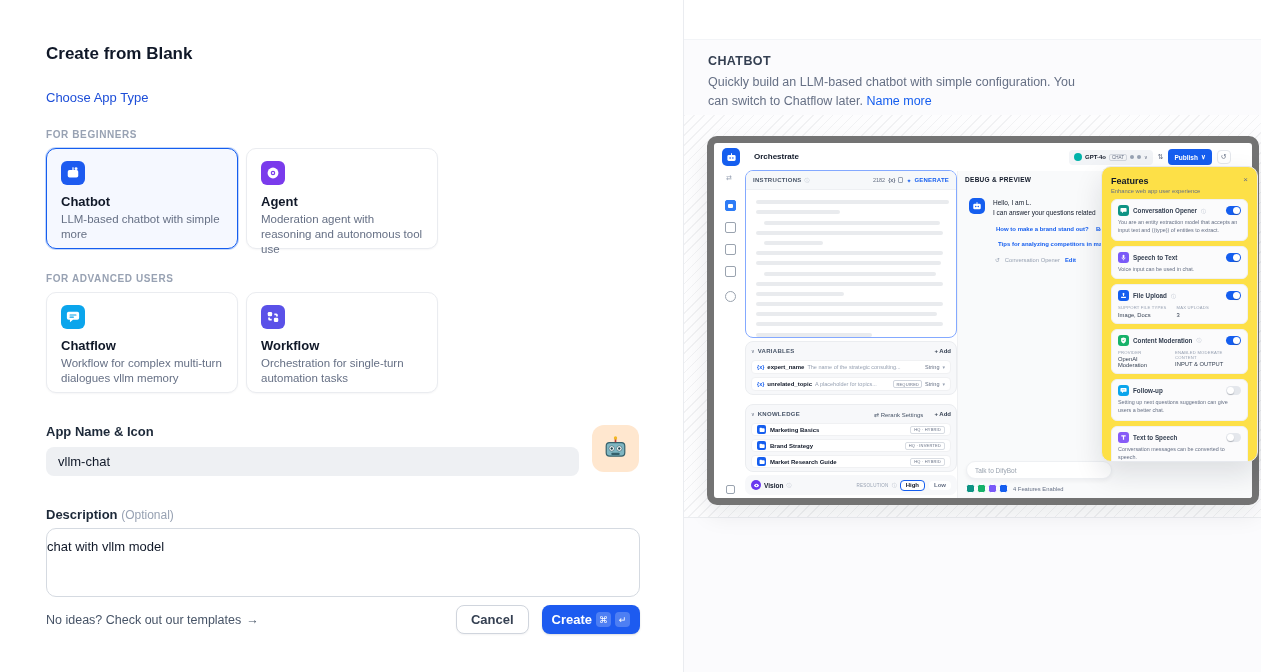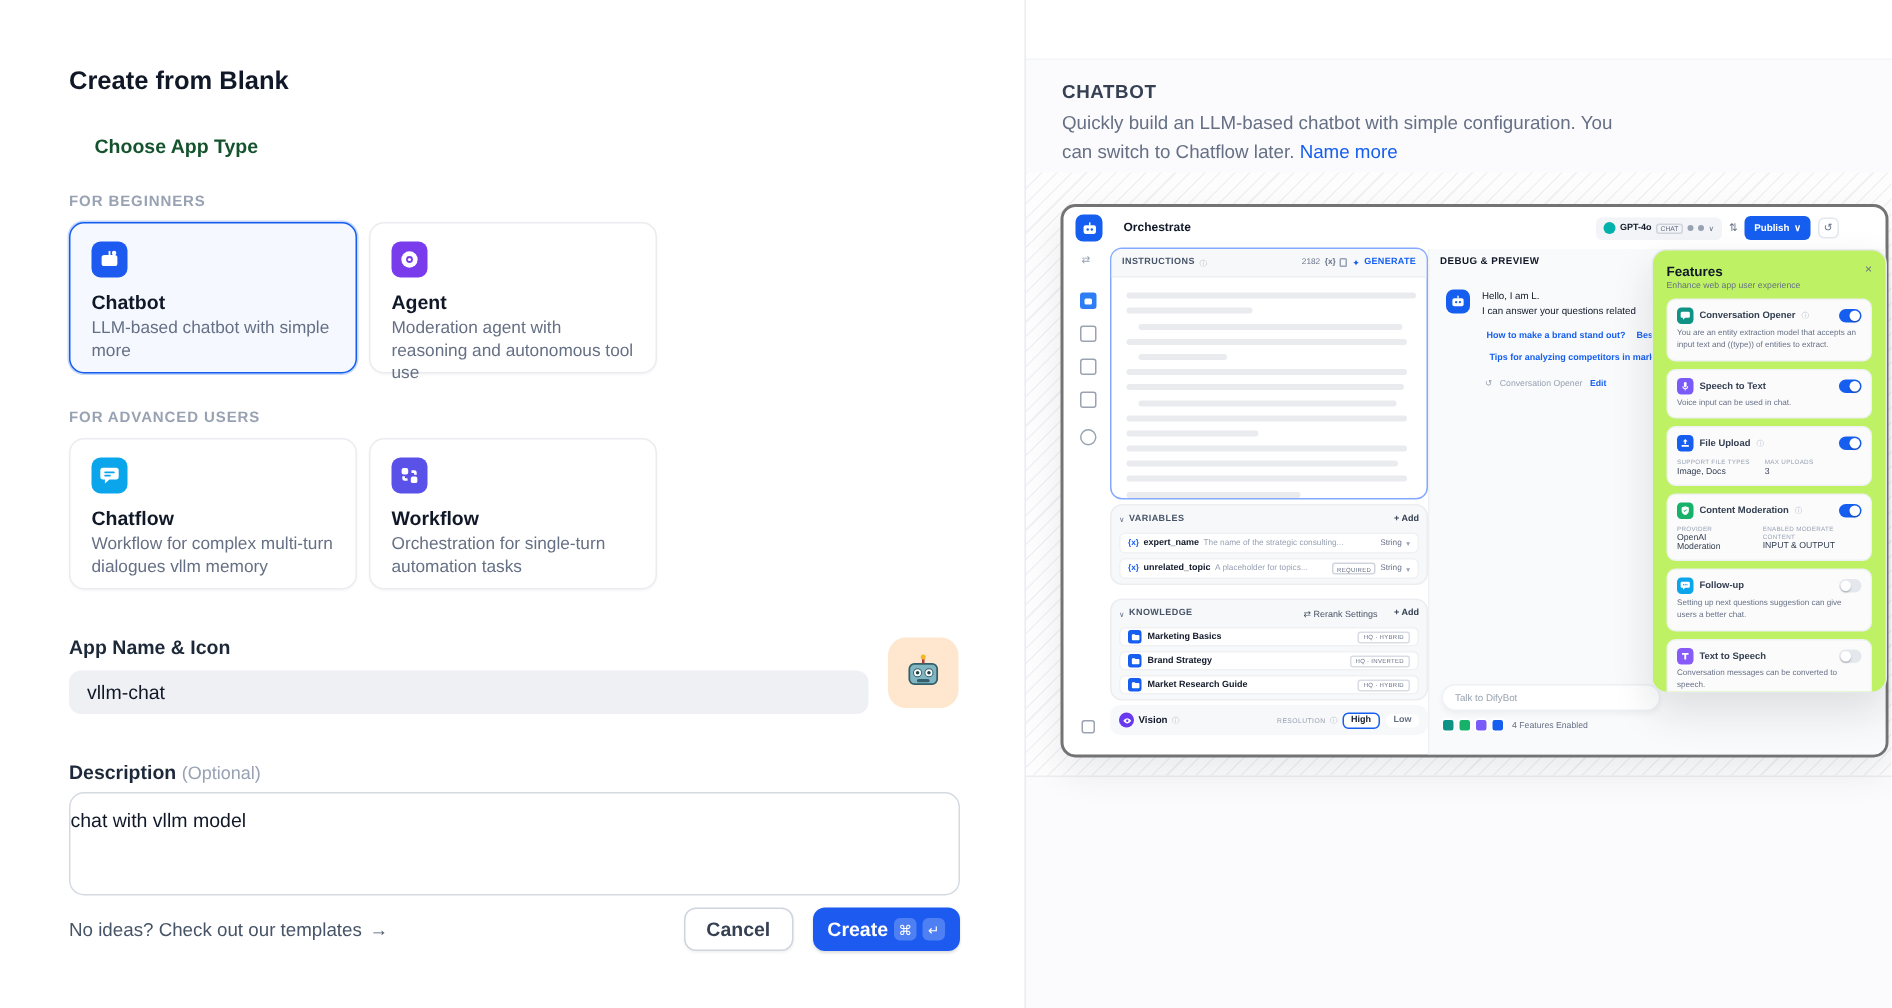--- a/index.html
+++ b/index.html
@@ -3,21 +3,21 @@
 <meta charset="utf-8">
 <style>
   * { margin:0; padding:0; box-sizing:border-box; }
   html,body { width:1261px; height:672px; overflow:hidden; background:#fff;
     font-family:"Liberation Sans", sans-serif; -webkit-font-smoothing:antialiased; }
   .stage { position:relative; width:1261px; height:672px; overflow:hidden; }
 
   
   .left { position:absolute; left:0; top:0; width:683px; height:672px; background:#fff; padding:44px 43px 0 46px; }
   .h-title { font-size:17px; font-weight:700; color:#101828; }
-  .h-sub { font-size:13px; font-weight:700; color:#14532d; margin-top:26px;margin-left:17px; }
+  .h-sub { font-size:13px; font-weight:400; color:#1d4ed8; margin-top:26px; }
   .sec-label { font-size:10px; font-weight:600; color:#98a2b3; letter-spacing:.6px; margin-top:24px; }
   .cards { display:flex; gap:8px; margin-top:8px; }
   .type-card { width:192px; height:101px; background:#fff; border:1px solid #eaecf0; border-radius:10px; padding:12px 14px; cursor:pointer; box-shadow:0 1px 2px rgba(16,24,40,.04); }
   .type-card.selected { border:1px solid #155eef; background:#f5f8ff; box-shadow:0 0 0 1px rgba(21,94,239,.25); }
   .type-ico { width:24px; height:24px; border-radius:6px; display:flex; align-items:center; justify-content:center; }
   .type-ico svg { width:14px; height:14px; fill:#fff; }
   .type-name { font-size:13px; font-weight:700; color:#101828; margin-top:9px; }
   .type-desc { font-size:11.5px; color:#667085; line-height:1.3; margin-top:3px; }
   .field-label { font-size:13px; font-weight:700; color:#1d2939; margin-top:31px; }
   .field-label .opt { font-weight:400; color:#98a2b3; font-size:12px; }
@@ -37,21 +37,21 @@
   .r-top { height:40px; background:#fff; border-bottom:1px solid #f2f4f7; }
   .r-info { padding:14px 24px 0; }
   .r-heading { font-size:12.5px; font-weight:700; color:#354052; letter-spacing:.4px; }
   .r-desc { font-size:12.5px; color:#667085; line-height:1.5; margin-top:5px; width:375px; }
   .learn-more { color:#155eef; cursor:pointer; }
   .r-hatch { position:absolute; left:0; top:115px; width:578px; height:403px; border-bottom:1px solid #ebedf0;
     background:#fdfdfe;
     background-image:repeating-linear-gradient(135deg, rgba(16,24,40,.05) 0 1px, transparent 1px 7px); }
 
   
-  .pcard { position:absolute; left:23px; top:136px; width:552px; height:369px; background:#fff; border:2px solid #737373; border-radius:10px; box-shadow:0 10px 24px rgba(16,24,40,.08); overflow:hidden; font-size:6.5px; }
+  .pcard { position:absolute; left:23px; top:136px; width:552px; height:369px; background:#fff; border:7px solid #737373; border-radius:10px; box-shadow:0 10px 24px rgba(16,24,40,.08); overflow:hidden; font-size:6.5px; }
   .p-appico { position:absolute; left:8px; top:5px; width:18px; height:18px; border-radius:5px; background:#155eef; display:flex; align-items:center; justify-content:center; }
   .p-appico svg { width:11px; height:11px; }
   .p-title { position:absolute; left:40px; top:9px; font-size:8px; font-weight:700; color:#101828; }
   .p-debugbg { position:absolute; left:243px; top:28px; right:0; bottom:0; background:#f9fafb; border-left:1px solid #f0f1f3; }
   
   .p-toolbar { position:absolute; left:355px; top:6px; display:flex; align-items:center; gap:5px; }
   .mpill { display:flex; align-items:center; gap:3px; height:15px; background:#f2f4f7; border-radius:4px; padding:0 5px; }
   .mdot { width:8px; height:8px; border-radius:50%; background:#00b2a9; }
   .mname { font-size:6px; font-weight:700; color:#101828; }
   .mmode { font-size:4.5px; color:#667085; border:1px solid #d0d5dd; border-radius:2px; padding:0 2px; }
@@ -115,21 +115,21 @@
   .sugg1b { position:absolute; left:382px; top:83px; font-size:6px; font-weight:700; color:#155eef; }
   .sugg2 { position:absolute; left:284px; top:98px; font-size:6px; font-weight:700; color:#155eef; white-space:nowrap; }
   .opener-row { position:absolute; left:281px; top:114px; font-size:5.8px; color:#98a2b3; display:flex; gap:5px; align-items:center; }
   .opener-edit { color:#155eef; font-weight:600; }
   .talk { position:absolute; left:252px; top:318px; width:146px; height:18px; background:#fff; border:1px solid #eef0f3; border-radius:9px; box-shadow:0 2px 4px rgba(16,24,40,.05); font-size:6.5px; color:#9aa3af; line-height:17px; padding-left:8px; }
   .chips { position:absolute; left:252px; top:341px; display:flex; align-items:center; gap:2px; }
   .chip { width:9px; height:9px; border-radius:2.5px; border:1px solid #fff; }
   .chips-label { font-size:5.8px; color:#667085; margin-left:3px; }
 
   
-  .feat { position:absolute; left:417px; top:166px; width:157px; height:296px; background:#bef264; border:1px solid #e7e9ee; border-radius:10px; box-shadow:0 12px 28px rgba(16,24,40,.12); padding:9px 9px; overflow:hidden; }
+  .feat { position:absolute; left:417px; top:166px; width:157px; height:296px; background:#fde047; border:1px solid #e7e9ee; border-radius:10px; box-shadow:0 12px 28px rgba(16,24,40,.12); padding:9px 9px; overflow:hidden; }
   .feat-h { display:flex; align-items:flex-start; }
   .feat-title { font-size:9px; font-weight:700; color:#101828; }
   .feat-close { margin-left:auto; font-size:8px; color:#667085; cursor:pointer; line-height:8px; }
   .feat-sub { font-size:5.8px; color:#667085; margin-top:2px; }
   .fitem { background:#fbfbfc; border:1px solid #f0f1f3; border-radius:6px; padding:5px 6px; margin-top:5px; }
   .fitem-row { display:flex; align-items:center; gap:4px; }
   .f-ico { width:11px; height:11px; border-radius:3px; display:flex; align-items:center; justify-content:center; flex:none; }
   .f-ico svg { width:7px; height:7px; fill:#fff; }
   .f-name { font-size:6.3px; font-weight:700; color:#354052; white-space:nowrap; }
   .toggle { width:15px; height:9px; border-radius:5px; background:#e4e7ec; position:relative; margin-left:auto; flex:none; cursor:pointer; }

